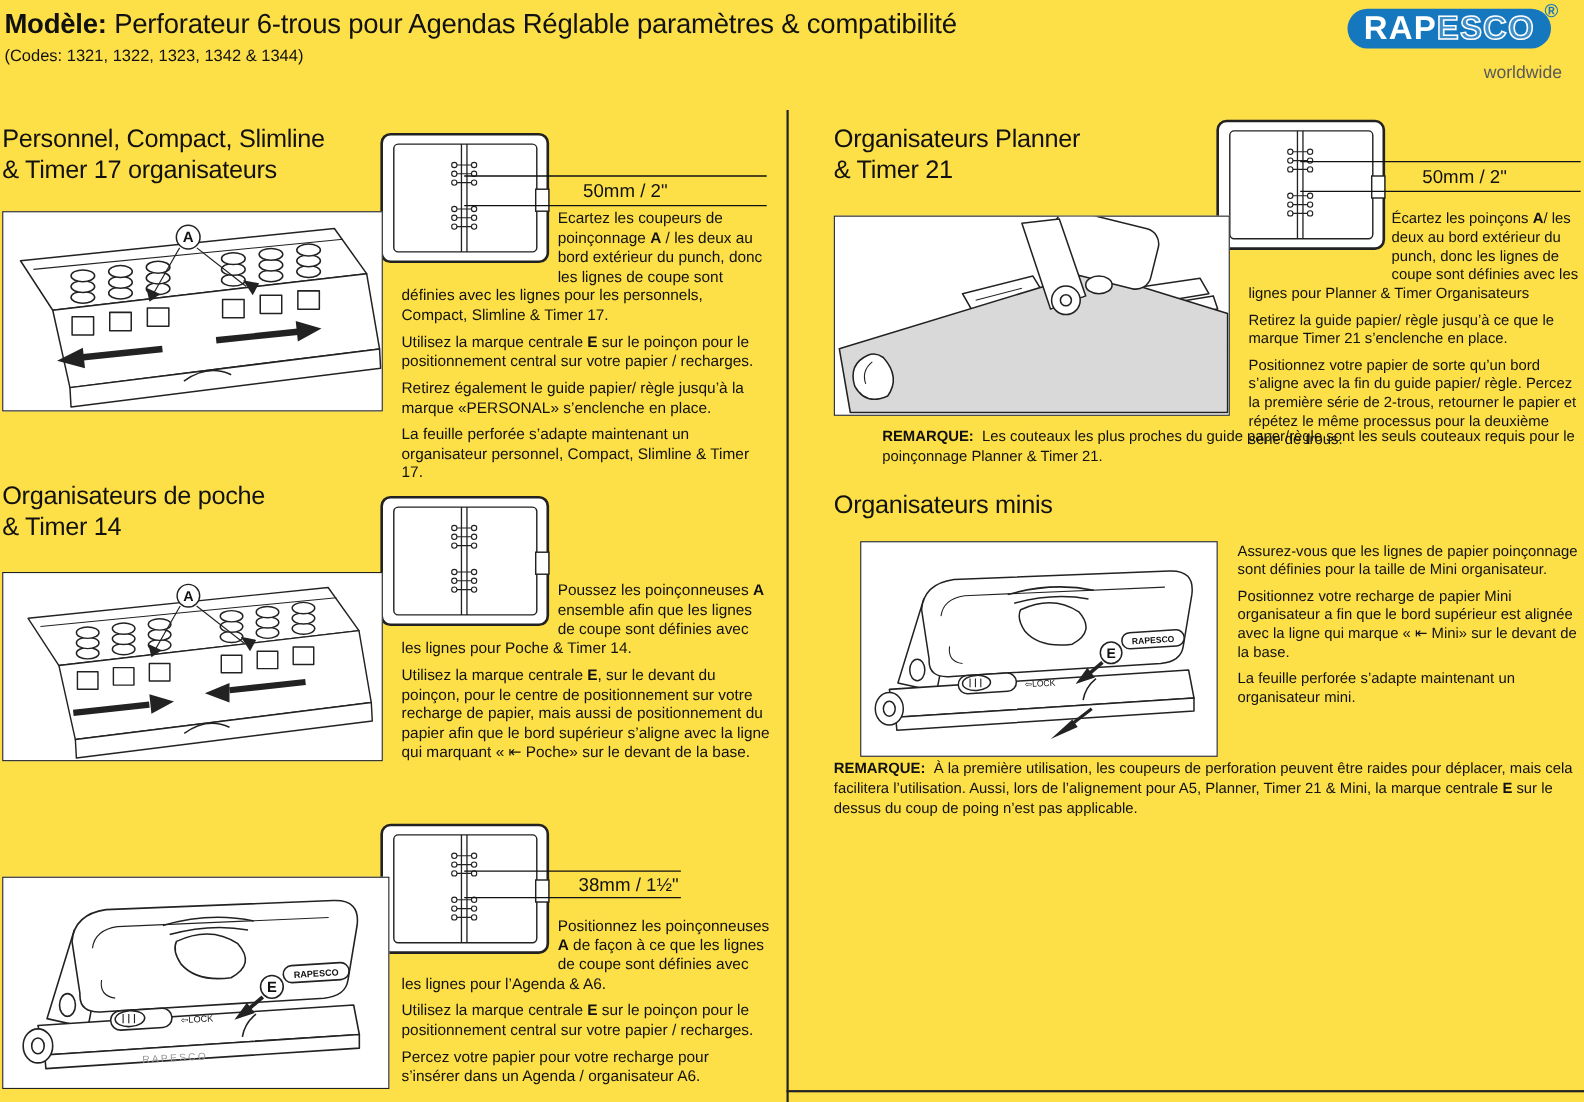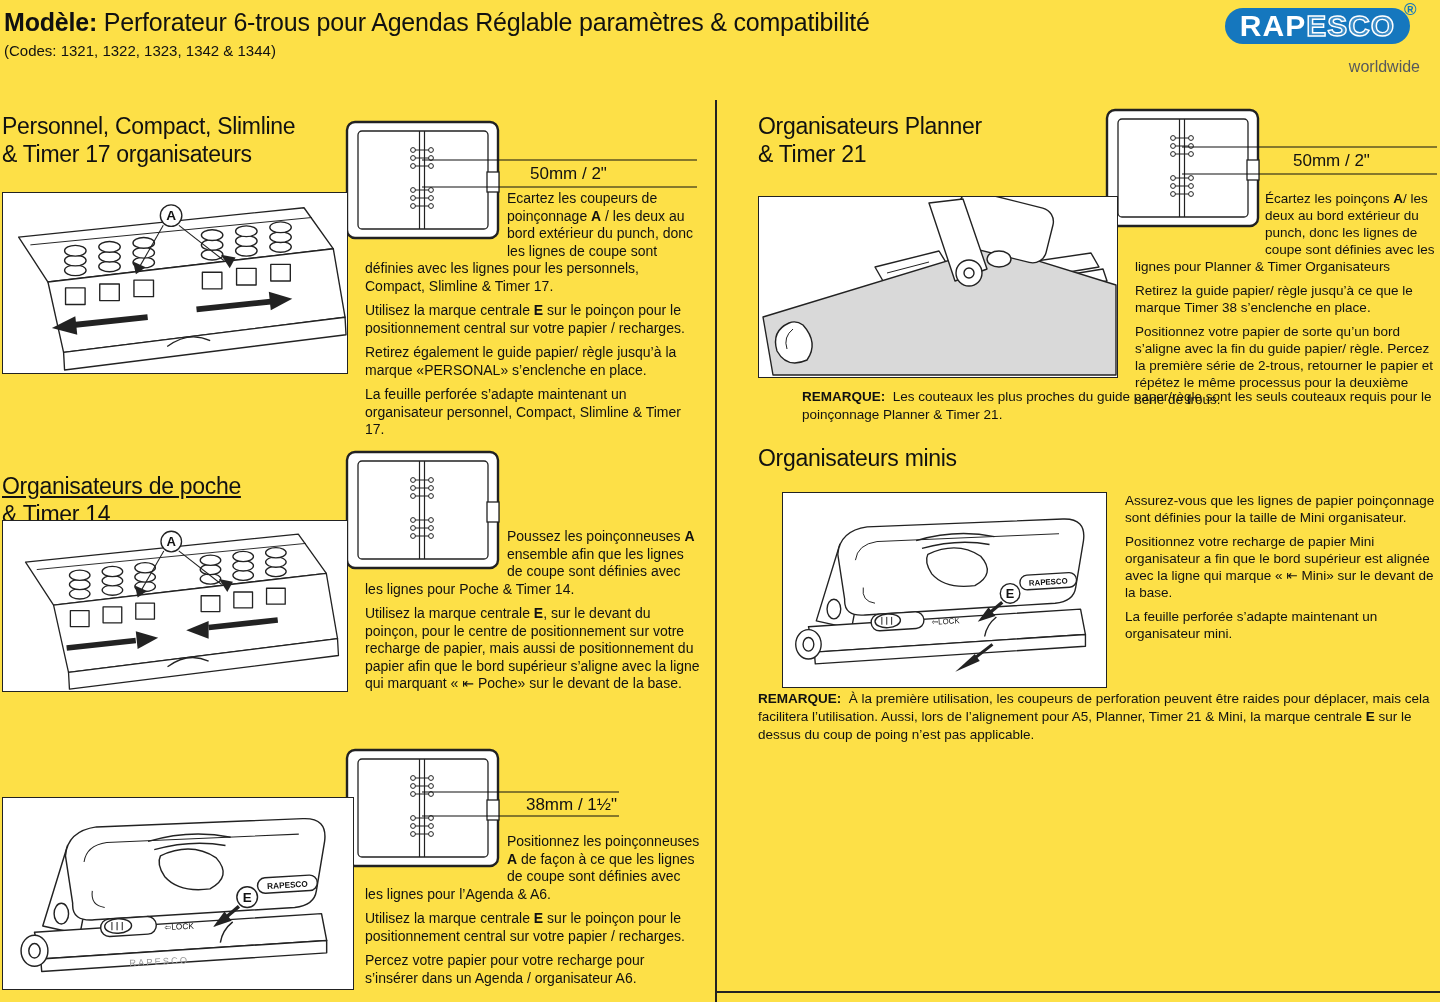--- a/index.html
+++ b/index.html
@@ -180,21 +180,21 @@
   </div>
 
   <div class="txt" style="left:365px;top:190px;width:336px;">
     <div class="spacer" style="width:142px;height:64px;"></div>
     <p>Ecartez les coupeurs de poinçonnage <b>A</b> / les deux au bord extérieur du punch, donc les lignes de coupe sont définies avec les lignes pour les personnels, Compact, Slimline &amp; Timer 17.</p>
     <p>Utilisez la marque centrale <b>E</b> sur le poinçon pour le positionnement central sur votre papier / recharges.</p>
     <p>Retirez également le guide papier/ règle jusqu’à la marque «PERSONAL» s’enclenche en place.</p>
     <p>La feuille perforée s’adapte maintenant un organisateur personnel, Compact, Slimline &amp; Timer 17.</p>
   </div>
 
-  <div class="sec-title" style="left:2px;top:472px;text-decoration:underline;">Organisateurs de poche
+  <div class="sec-title" style="left:2px;top:436px;">Organisateurs de poche
 &amp; Timer 14</div>
 
   <svg class="figabs" style="left:345px;top:450px;" width="160" height="122" viewBox="0 0 160 122">
     <use href="#booklet"></use>
   </svg>
 
   <div class="frame" style="left:2px;top:520px;width:346px;height:172px;">
     <svg viewBox="0 0 352 182">
       <use href="#punchOpenBody"></use>
       <g>
@@ -279,21 +279,21 @@
         <ellipse cx="240" cy="62" rx="12" ry="8"></ellipse>
         <circle cx="210" cy="76" r="13"></circle>
         <circle cx="210" cy="76" r="5"></circle>
       </g>
     </svg>
   </div>
 
   <div class="txt txt-sm" style="left:1135px;top:190px;width:303px;">
     <div class="spacer" style="width:130px;height:58px;"></div>
     <p>Écartez les poinçons <b>A</b>/ les deux au bord extérieur du punch, donc les lignes de coupe sont définies avec les lignes pour Planner &amp; Timer Organisateurs</p>
-    <p>Retirez la guide papier/ règle jusqu’à ce que le marque Timer 38 s’enclenche en place.</p>
+    <p>Retirez la guide papier/ règle jusqu’à ce que le marque Timer 21 s’enclenche en place.</p>
     <p>Positionnez votre papier de sorte qu’un bord s’aligne avec la fin du guide papier/ règle.  Percez la  première série de 2-trous, retourner le papier et répétez le même processus pour la deuxième série de trous.</p>
   </div>
 
   <p class="remark" style="left:802px;top:388px;width:682px;margin:0;">
     <b>REMARQUE:</b>&nbsp;
     <span>Les couteaux les plus proches du guide paper/règle sont les seuls couteaux requis pour le poinçonnage Planner &amp; Timer 21.</span>
   </p>
 
   <div class="sec-title" style="left:758px;top:444px;">Organisateurs minis</div>
 

